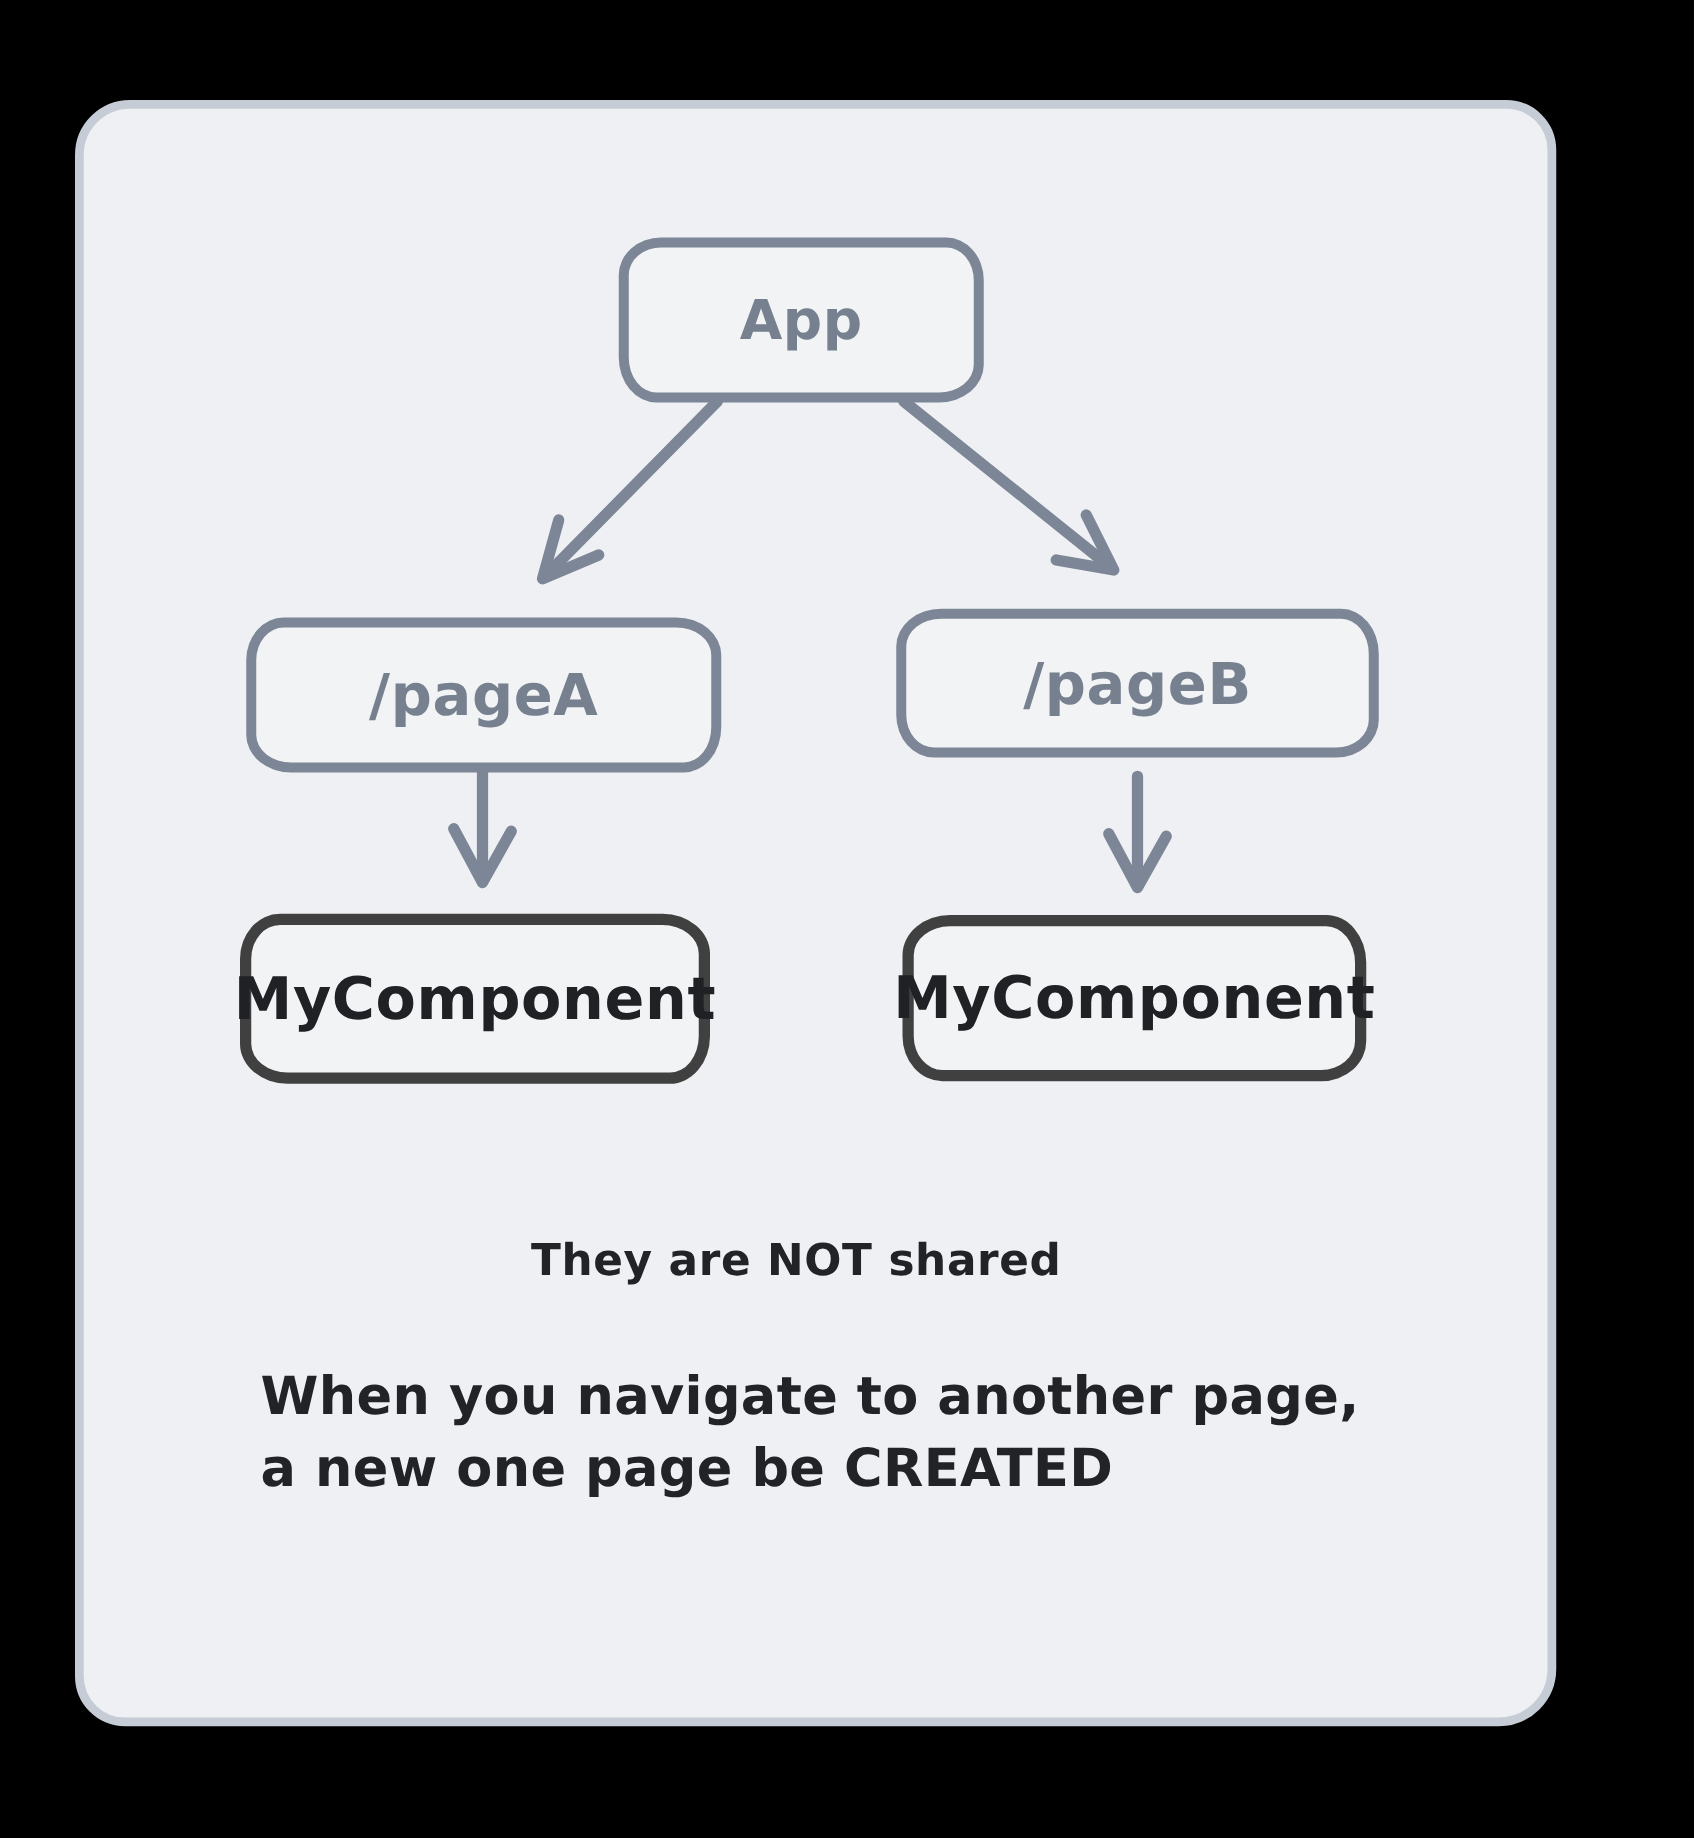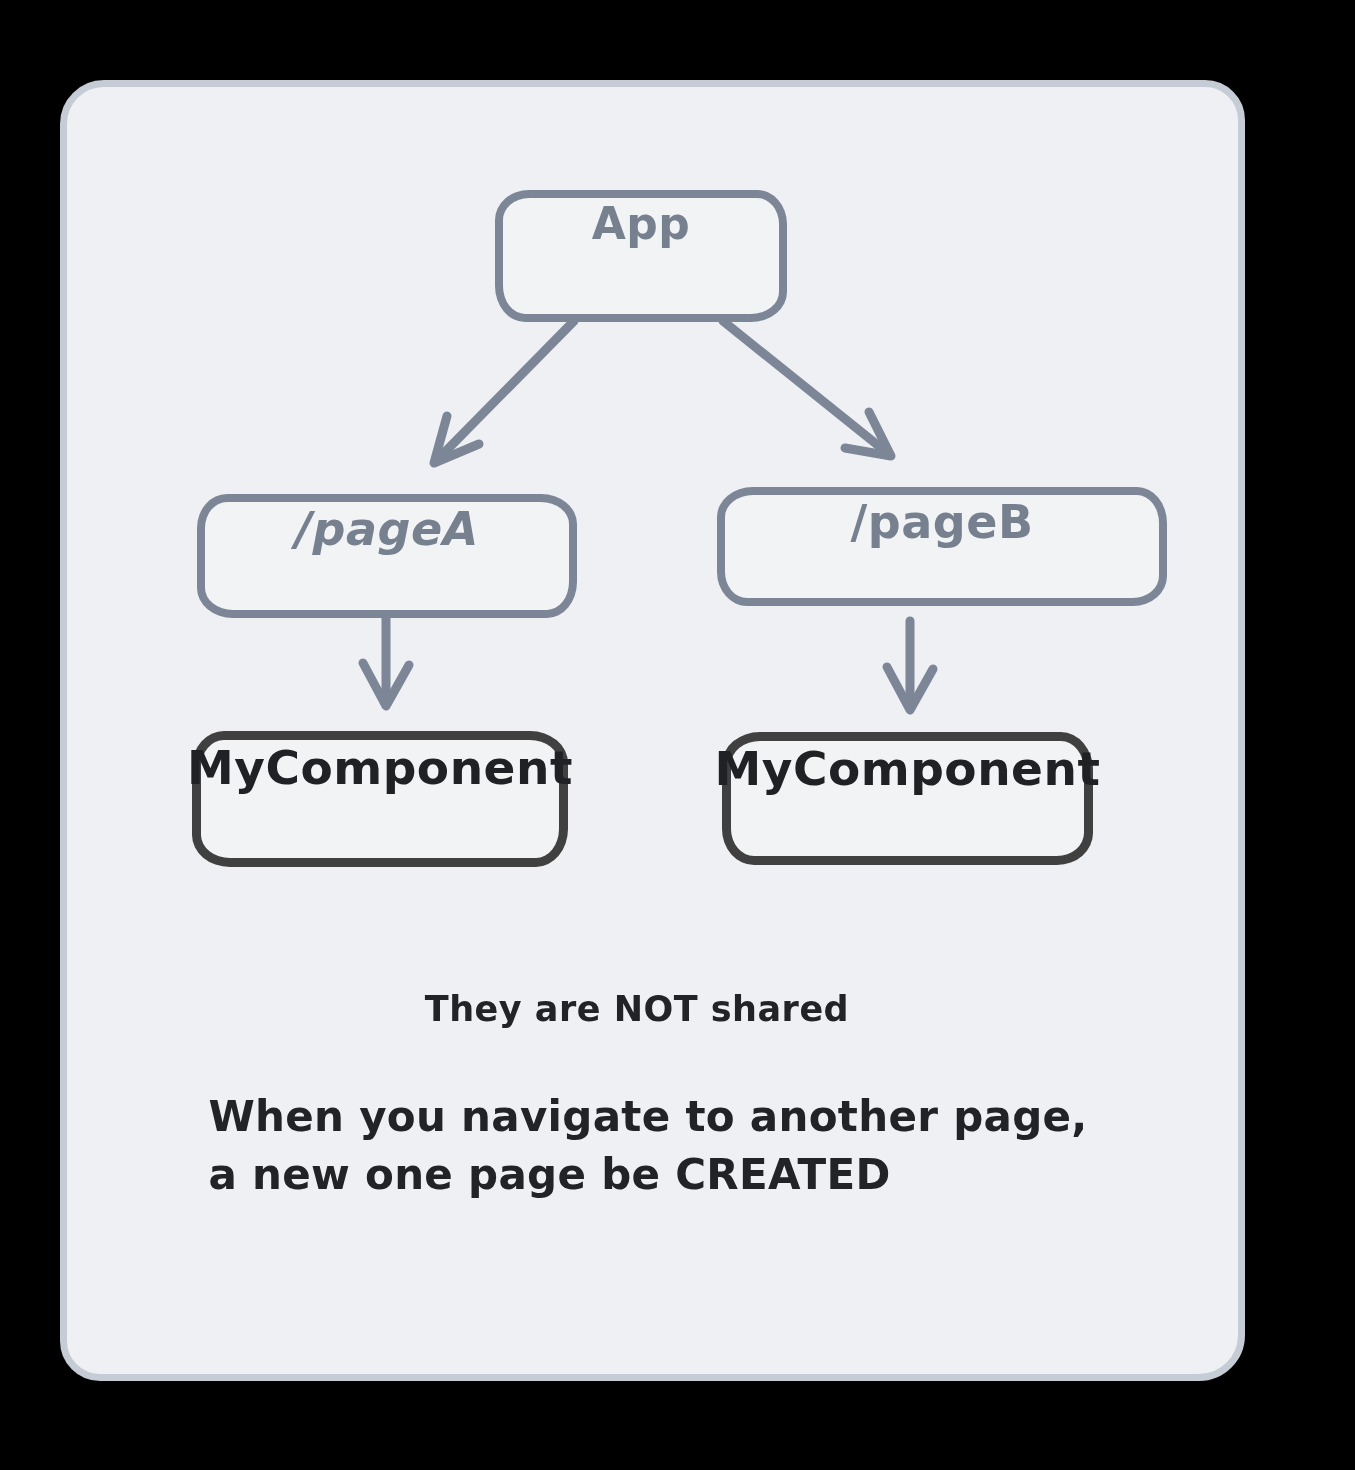--- a/index.html
+++ b/index.html
@@ -22,21 +22,21 @@
   }
   .arrows {
     position: absolute;
     left: 0; top: 0;
     width: 1355px; height: 1470px;
     pointer-events: none;
   }
   .node {
     position: absolute;
     display: flex;
-    align-items: flex-start;
+    align-items: center;
     justify-content: center;
     background: #f1f3f5;
     font-weight: bold;
     letter-spacing: 0.5px;
   }
   .node-gray {
     border: 8px solid #7c8696;
     color: #76808f;
   }
   .node-dark {
@@ -47,25 +47,24 @@
     left: 495px; top: 190px;
     width: 292px; height: 132px;
     border-radius: 34px 30px 36px 30px / 30px 34px 30px 36px;
     font-size: 44px;
   }
   .node-pagea {
     left: 197px; top: 494px;
     width: 380px; height: 124px;
     border-radius: 30px 36px 30px 36px / 34px 30px 36px 30px;
     font-size: 46px;
-    font-style: italic;
   }
   .node-pageb {
     left: 717px; top: 487px;
-    width: 450px; height: 119px;
+    width: 386px; height: 119px;
     border-radius: 36px 30px 34px 30px / 30px 36px 30px 34px;
     font-size: 46px;
   }
   .node-compa {
     left: 192px; top: 731px;
     width: 376px; height: 136px;
     border-radius: 32px 38px 32px 38px / 36px 32px 38px 32px;
     font-size: 47px;
   }
   .node-compb {

